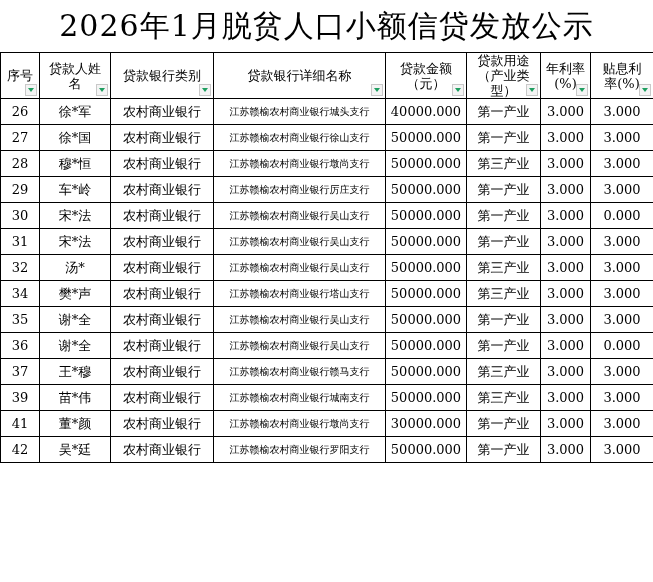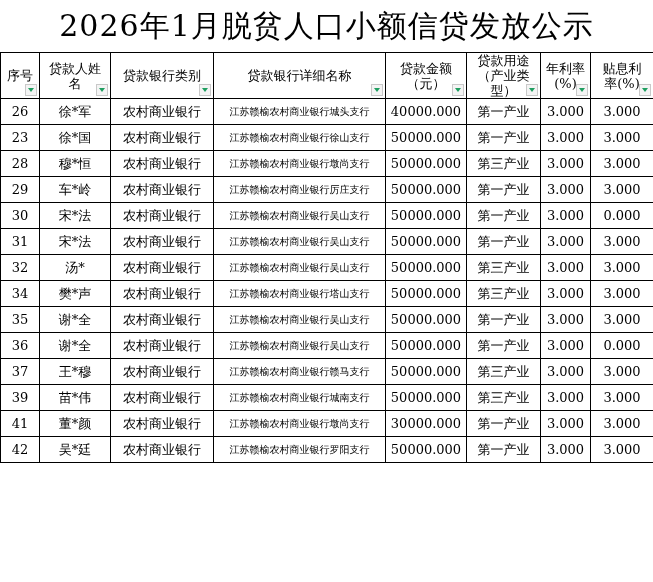--- a/index.html
+++ b/index.html
@@ -88,21 +88,21 @@
       <td>徐*军</td>
       <td>农村商业银行</td>
       <td class="c-detail">江苏赣榆农村商业银行城头支行</td>
       <td>40000.000</td>
       <td>第一产业</td>
       <td>3.000</td>
       <td>3.000</td>
     </tr>
 
     <tr>
-      <td>23</td>
+      <td>27</td>
       <td>徐*国</td>
       <td>农村商业银行</td>
       <td class="c-detail">江苏赣榆农村商业银行徐山支行</td>
       <td>50000.000</td>
       <td>第一产业</td>
       <td>3.000</td>
       <td>3.000</td>
     </tr>
 
     <tr>

